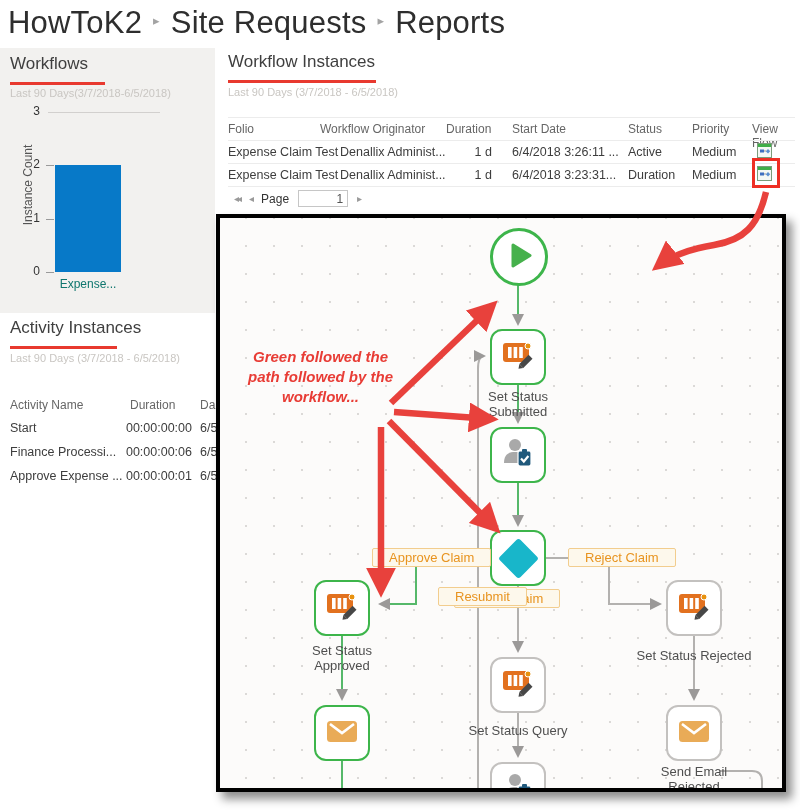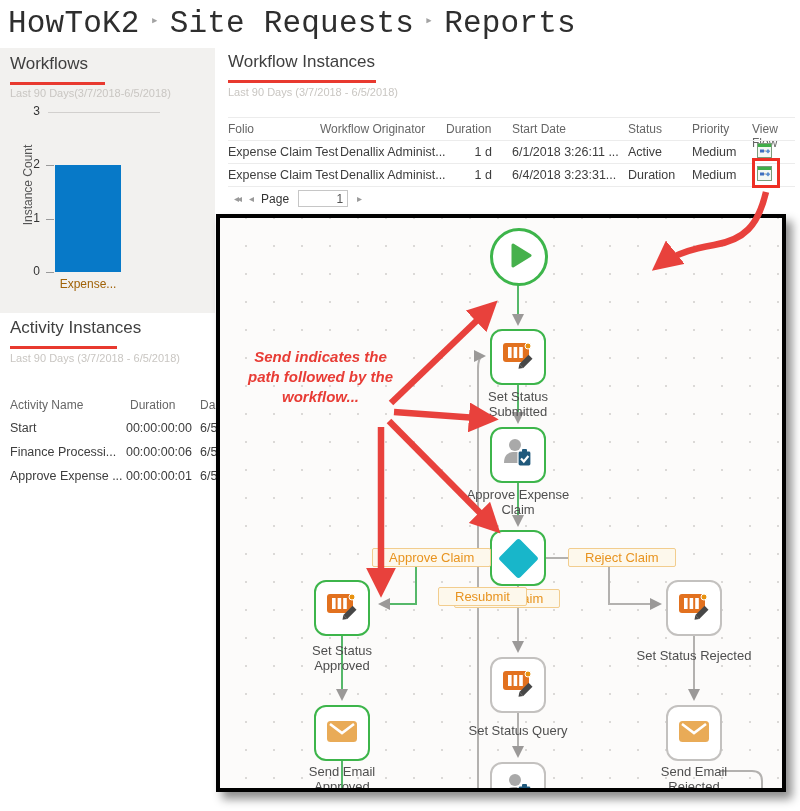--- a/index.html
+++ b/index.html
@@ -2,37 +2,37 @@
 <html><head>
 <meta charset="utf-8">
 <style>
   html,body{margin:0;padding:0;}
   body{width:800px;height:811px;position:relative;overflow:hidden;background:#fff;
        font-family:"Liberation Sans","DejaVu Sans",sans-serif;color:#444;}
   .abs{position:absolute;}
 
   
   .breadcrumb{left:8px;top:0;height:46px;display:flex;align-items:center;font-size:31px;
-              font-weight:300;color:#2e2e2e;letter-spacing:.2px;font-family:Liberation Mono, monospace;}
+              font-weight:300;color:#2e2e2e;letter-spacing:.2px;}
   .crumb-sep{font-size:13px;color:#a3a3a3;margin:0 11px;position:relative;top:-3px;}
 
   
   .panel-title{font-size:17px;color:#3f3f3f;}
   .red-line{height:3px;background:#e8392f;}
   .panel-sub{font-size:11px;color:#c9c6c2;}
 
   
   .gray-panel{left:0;top:48px;width:215px;height:265px;background:#f2f1ef;}
   .ylabel{left:-47px;top:130px;width:150px;text-align:center;transform:rotate(-90deg);
           font-size:12px;color:#555;}
   .ytick{width:26px;text-align:right;font-size:12px;color:#333;}
   .gridline{left:48px;width:112px;height:1px;background:#d2d0ce;}
   .tickmark{left:46px;width:8px;height:1px;background:#9a9a9a;}
   .bar{left:55px;width:66px;bottom:41px;background:#0779c8;}
-  .xlabel{left:55px;width:66px;top:229px;text-align:center;font-size:12px;color:#a16207;}
+  .xlabel{left:55px;width:66px;top:229px;text-align:center;font-size:12px;color:#0f766e;}
 
   
   .th{font-size:12px;color:#666;}
   .td{font-size:12.5px;color:#3d3d3d;white-space:nowrap;}
   .hairline{height:1px;background:#ececec;}
 
   
   .pg-arrow{font-size:10px;color:#9a9a9a;letter-spacing:-2px;cursor:pointer;}
   .pg-label{font-size:12px;color:#333;}
   .pg-input{width:44px;height:15px;border:1px solid #c6c6c6;font-size:12px;text-align:right;
@@ -133,21 +133,21 @@
   <div class="abs th" style="left:512px;top:122px;">Start Date</div>
   <div class="abs th" style="left:628px;top:122px;">Status</div>
   <div class="abs th" style="left:692px;top:122px;">Priority</div>
   <div class="abs th" style="left:752px;top:122px;">View Flow</div>
   <div class="abs hairline" style="left:228px;top:140px;width:567px;"></div>
 
   <div>
     <div class="abs td" style="left:228px;top:145px;">Expense Claim Test</div>
     <div class="abs td" style="left:340px;top:145px;">Denallix Administ...</div>
     <div class="abs td" style="left:446px;top:145px;width:46px;text-align:right;">1 d</div>
-    <div class="abs td" style="left:512px;top:145px;">6/1/2018 3:26:11 ...</div>
+    <div class="abs td" style="left:512px;top:145px;">6/4/2018 3:26:11 ...</div>
     <div class="abs td" style="left:628px;top:145px;">Active</div>
     <div class="abs td" style="left:692px;top:145px;">Medium</div>
     <div class="abs" style="left:757px;top:143px;">
       <svg class="vf-icon" viewBox="0 0 15 15">
           <rect x="0.5" y="0.5" width="14" height="14" fill="#f5f8f5" stroke="#7b9c7b"></rect>
           <rect x="1" y="1" width="13" height="3" fill="#3fae49"></rect>
           <rect x="3" y="6.5" width="4" height="3" fill="#3f6fc0"></rect>
           <path d="M11,6 l2.2,2.2 -2.2,2.2 -2.2,-2.2 z" fill="#5b8fd0"></path>
           <path d="M7,8 h2" stroke="#999" stroke-width="1"></path>
         </svg>
@@ -243,21 +243,20 @@
     <span>
       <svg width="36" height="36" viewBox="0 0 36 36">
           <circle cx="15" cy="10" r="6" fill="#a9a9a9"></circle>
           <path d="M4,28 C4,19 9,17 15,17 C21,17 26,19 26,28 Z" fill="#a9a9a9"></path>
           <rect x="18" y="16" width="13" height="15" rx="2" fill="#20597c" stroke="#fff" stroke-width="1.2"></rect>
           <rect x="22" y="14" width="5" height="3.5" rx="1" fill="#20597c"></rect>
           <path d="M21,23.5 l2.8,3 l4.6,-5.5" stroke="#fff" stroke-width="2.2" fill="none"></path>
         </svg>
     </span>
   </div>
-  <div class="dlabel" style="left:238px;top:269px;width:120px;">Approve Expense Claim</div>
 
   <div class="dnode visited" style="left:270px;top:312px;">
     <span class="diamond"></span>
   </div>
 
   <div class="dnode visited" style="left:94px;top:362px;">
     <span>
       <svg width="36" height="36" viewBox="0 0 36 36">
           <rect x="3" y="6" width="26" height="19" rx="3" fill="#e2711f"></rect>
           <rect x="8" y="10" width="3.6" height="11" fill="#fff"></rect>
@@ -308,21 +307,20 @@
   <div class="dlabel" style="left:233px;top:505px;width:130px;">Set Status Query</div>
 
   <div class="dnode visited" style="left:94px;top:487px;">
     <span>
       <svg width="36" height="36" viewBox="0 0 36 36">
           <rect x="3" y="8" width="30" height="21" rx="3.5" fill="#e9ab57"></rect>
           <path d="M6,11 L18,20 L30,11" stroke="#fff" stroke-width="2.6" fill="none"></path>
         </svg>
     </span>
   </div>
-  <div class="dlabel" style="left:77px;top:546px;width:90px;">Send Email Approved</div>
 
   <div class="dnode" style="left:446px;top:487px;">
     <span>
       <svg width="36" height="36" viewBox="0 0 36 36">
           <rect x="3" y="8" width="30" height="21" rx="3.5" fill="#e9ab57"></rect>
           <path d="M6,11 L18,20 L30,11" stroke="#fff" stroke-width="2.6" fill="none"></path>
         </svg>
     </span>
   </div>
   <div class="dlabel" style="left:429px;top:546px;width:90px;">Send Email Rejected</div>
@@ -339,21 +337,21 @@
     </span>
   </div>
 
   <div class="conn-label" style="left:152px;top:330px;">Approve Claim</div>
   <div class="conn-label" style="left:348px;top:330px;">Reject Claim</div>
   <div class="conn-label" style="left:234px;top:371px;">Query Claim</div>
   <div class="conn-label" style="left:218px;top:369px;z-index:4;">Resubmit</div>
 </div>
 
 <div class="abs red-note">
-  <div>Send indicates the</div>
+  <div>Green followed the</div>
   <div>path followed by the</div>
   <div>workflow...</div>
 </div>
 
 <svg class="abs red-overlay" width="800" height="811">
   <defs>
     <marker id="ared" markerWidth="4.6" markerHeight="4.6" refX="3.4" refY="2.3" orient="auto">
       <path d="M0,0 L4.6,2.3 L0,4.6 Z" fill="#e8413c"></path>
     </marker>
   </defs>

